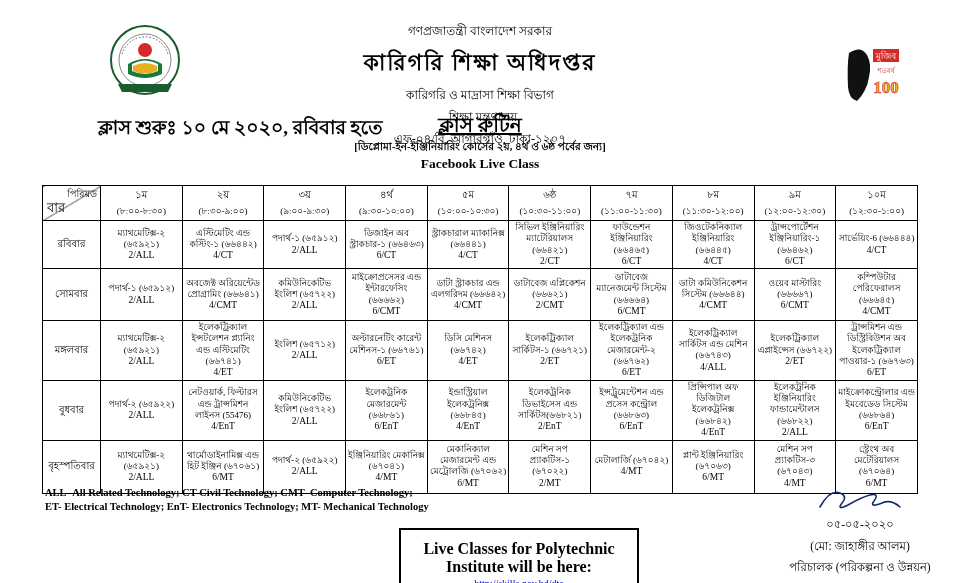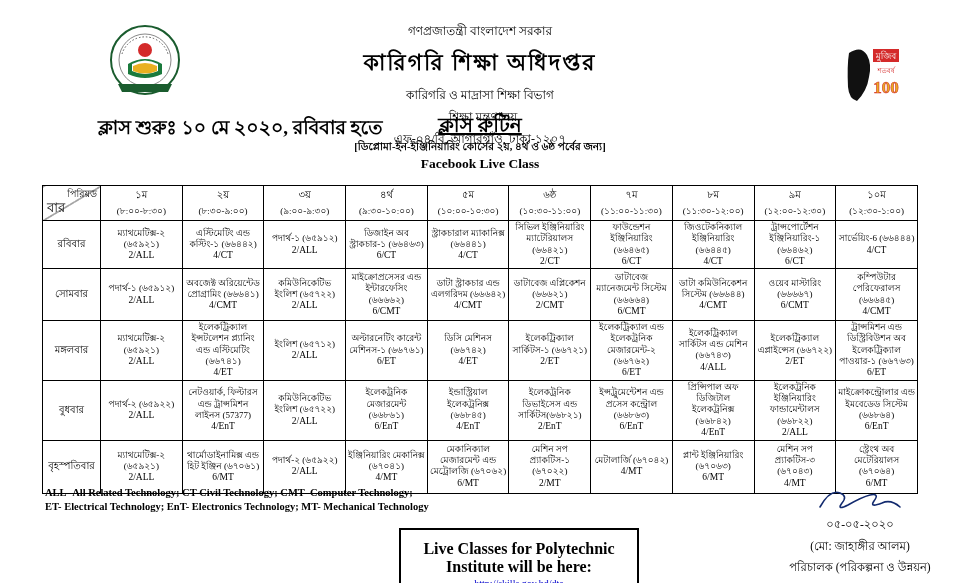--- a/index.html
+++ b/index.html
@@ -297,21 +297,21 @@
             <div class="grp">6/ET</div>
           </td>
         </tr>
         <tr class="r3">
           <td class="day">বুধবার</td>
           <td class="cls">
             <div class="subj">পদার্থ-২ (৬৫৯২২)</div>
             <div class="grp">2/ALL</div>
           </td>
           <td class="cls">
-            <div class="subj">নেটওয়ার্ক, ফিল্টারস এন্ড ট্রান্সমিশন লাইনস (57377)</div>
+            <div class="subj">নেটওয়ার্ক, ফিল্টারস এন্ড ট্রান্সমিশন লাইনস (55476)</div>
             <div class="grp">4/EnT</div>
           </td>
           <td class="cls">
             <div class="subj">কমিউনিকেটিভ ইংলিশ (৬৫৭২২)</div>
             <div class="grp">2/ALL</div>
           </td>
           <td class="cls">
             <div class="subj">ইলেকট্রনিক মেজারমেন্ট (৬৬৮৬১)</div>
             <div class="grp">6/EnT</div>
           </td>

